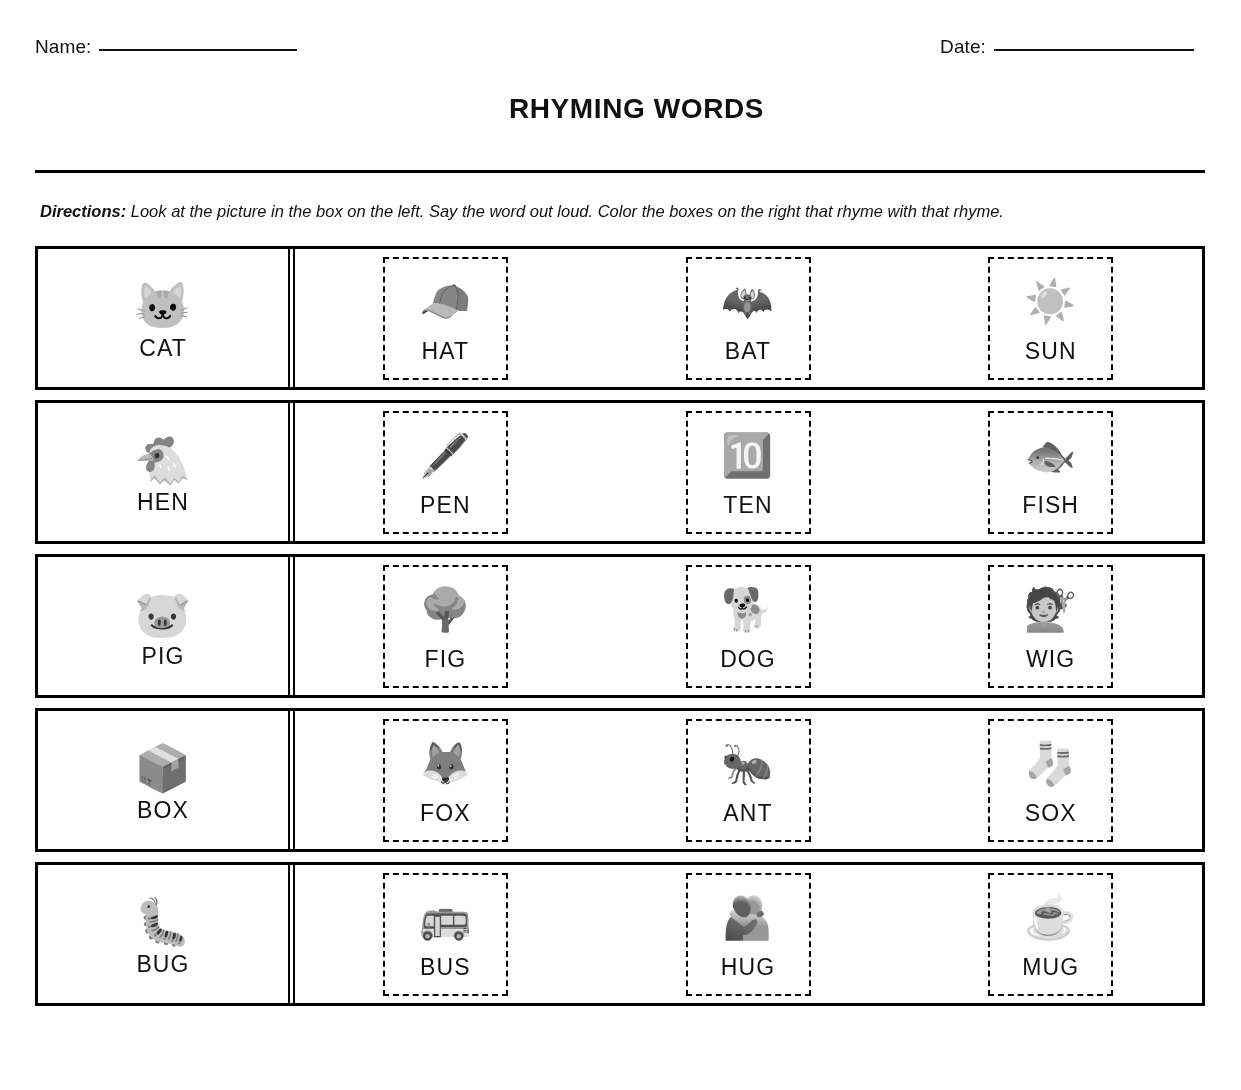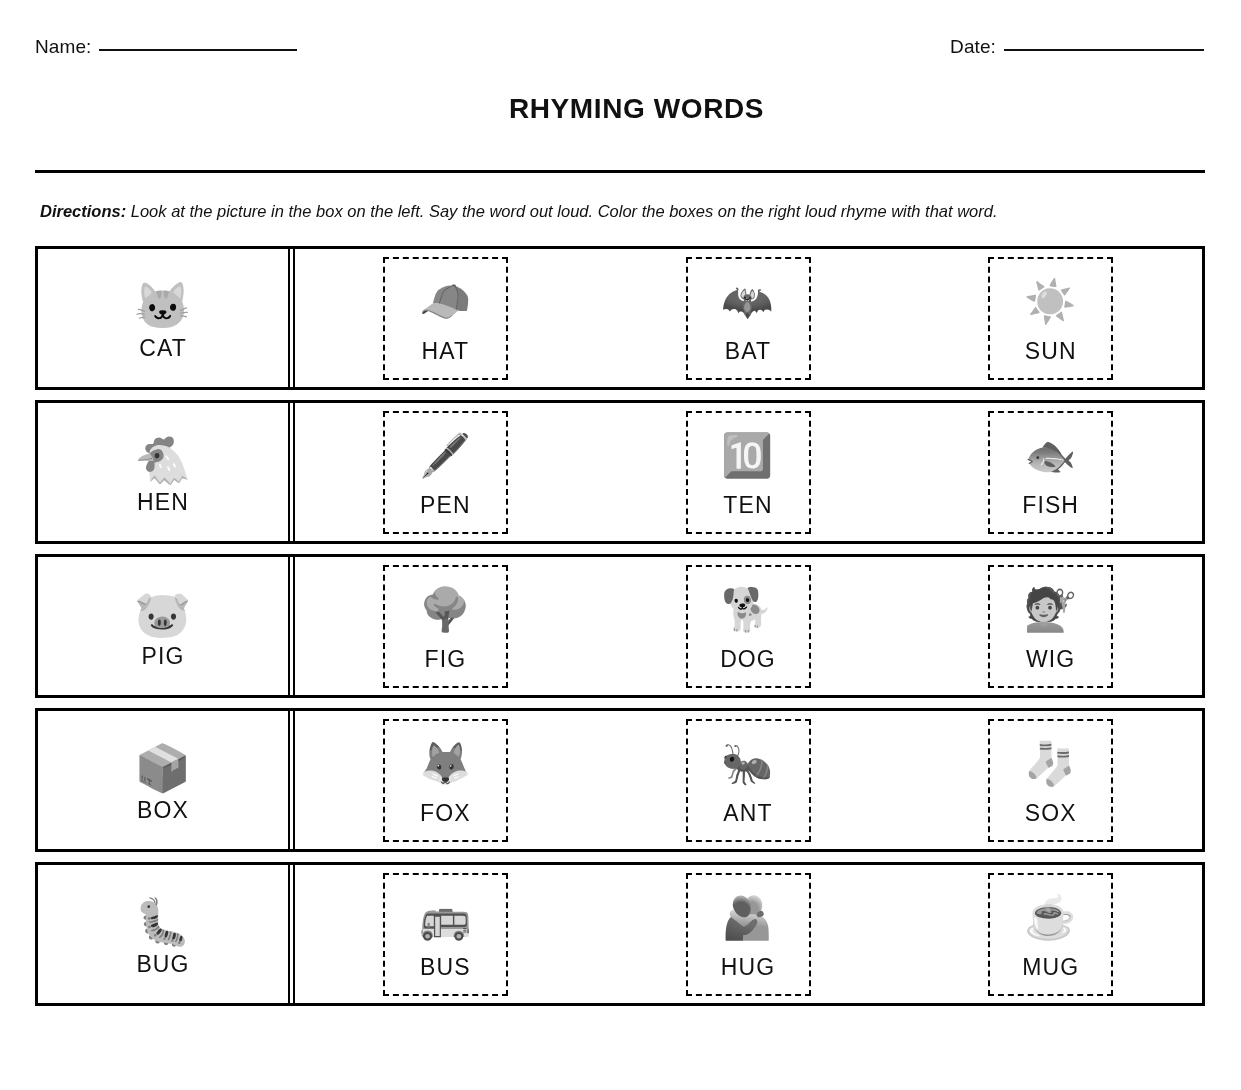--- a/index.html
+++ b/index.html
@@ -27,21 +27,21 @@
   .field {
     position: absolute;
     display: flex;
     align-items: baseline;
     font-size: 19px;
     color: #111111;
     white-space: nowrap;
     text-align: right;
   }
   .field.name { left: 0px; }
-  .field.date { right: 2px; }
+  .field.date { right: 12px; }
   .field-label {
     font-size: 19px;
     letter-spacing: 0.1px;
   }
   .field-rule {
     display: inline-block;
     border-bottom: 2px solid #111111;
     margin-left: 8px;
     height: 1px;
     position: relative;
@@ -214,21 +214,21 @@
     <span class="field-rule"></span>
   </div>
 </div>
 
 <div class="title-block">
   <h1 class="worksheet-title">RHYMING WORDS</h1>
 </div>
 <div class="title-rule"></div>
 
 <div class="directions">
-  <span class="dir-label">Directions:</span><span> Look at the picture in the box on the left. Say the word out loud. Color the boxes on the right loud rhyme with that word.</span>
+  <span class="dir-label">Directions:</span><span> Look at the picture in the box on the left. Say the word out loud. Color the boxes on the right that rhyme with that rhyme.</span>
 </div>
 
 <div class="rows-area">
 
   <div class="ws-row">
     <div class="prompt-cell">
       <div class="pic-item">
         <span class="pic-glyph">🐱</span>
         <span class="pic-word">CAT</span>
       </div>

